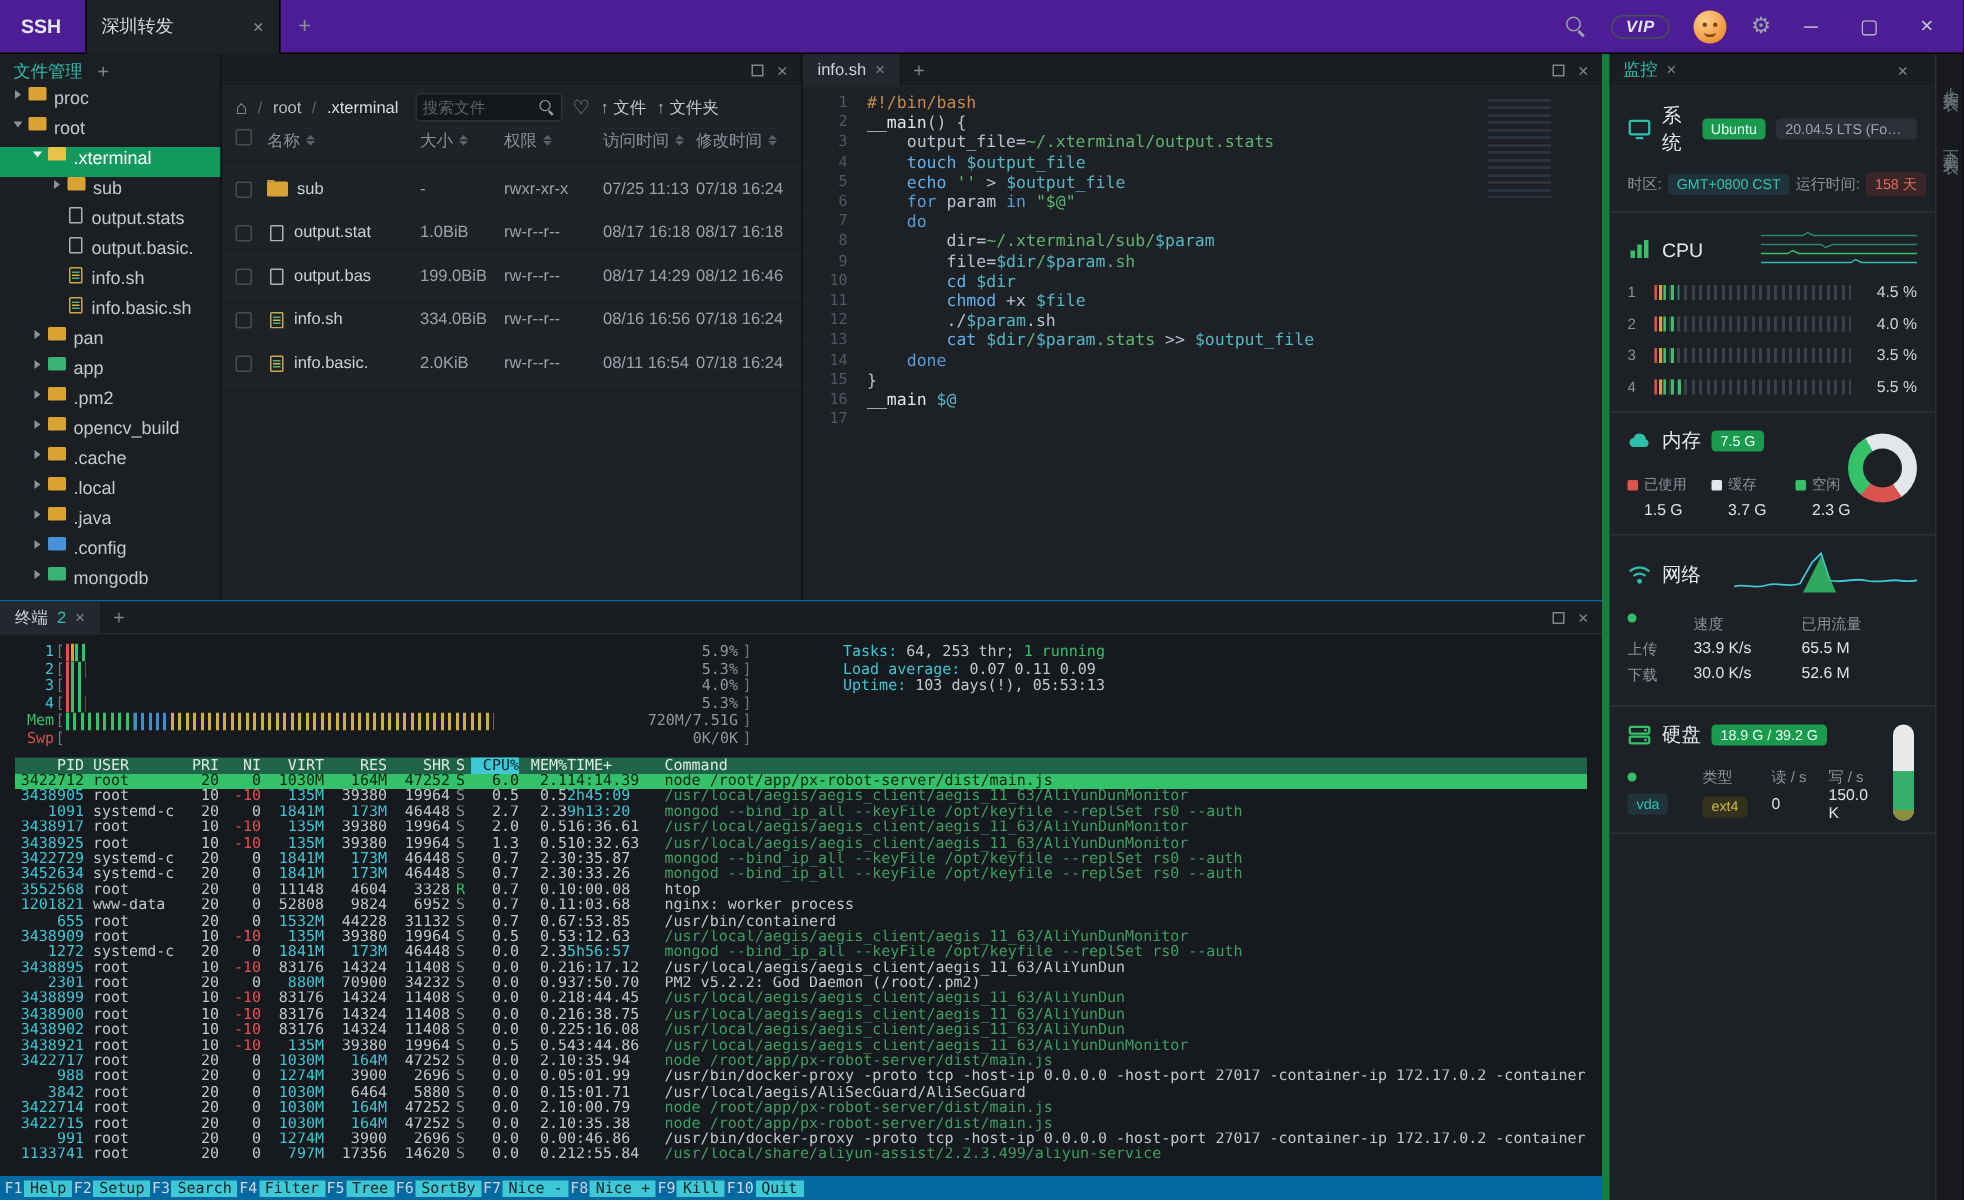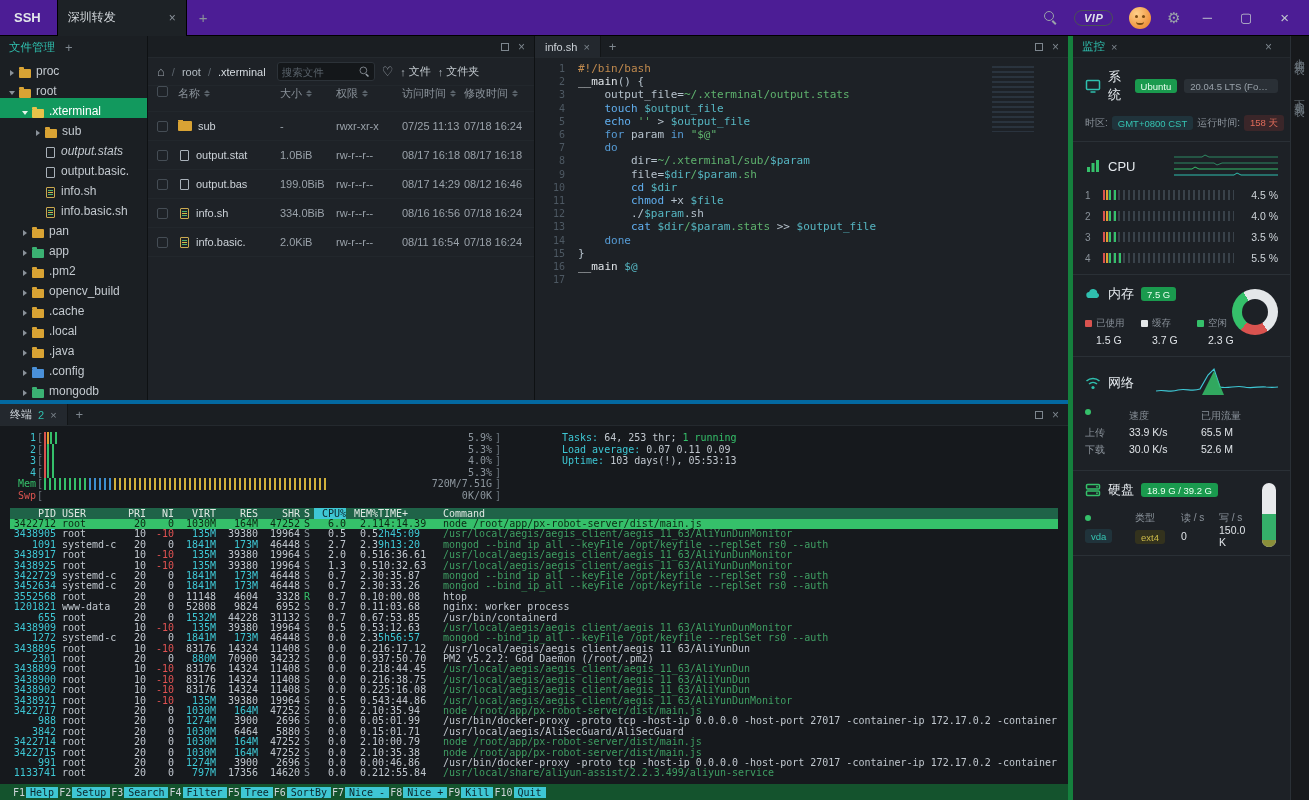--- a/index.html
+++ b/index.html
@@ -34,21 +34,21 @@
 .phplus{color:#7d868e;font-size:13px;display:flex;align-items:center;padding:0 8px}
 .pane-ctl{margin-left:auto;display:flex;align-items:center;gap:9px;padding-right:9px;color:#7d868e}
 .ic-exp{width:8px;height:8px;border:1px solid #7d868e;display:inline-block}
 .pclose{font-size:12px;color:#7d868e;line-height:1}
 
 
 .tree-pane{left:0;top:36px;width:148px;height:364px;background:#1b1f23;border-right:1px solid #0e1113}
 .tree-head{height:22px;display:flex;align-items:center;gap:10px;padding:0 9px;font-size:11.5px}
 .tree-tab{color:#2fbfae}
 .tree-plus{color:#7d868e;font-size:13px}
-.tree-item{height:20px;display:flex;align-items:flex-end;font-size:12px;color:#c3c9cf;white-space:nowrap;overflow:hidden;cursor:default}
+.tree-item{height:20px;display:flex;align-items:flex-start;font-size:12px;color:#c3c9cf;white-space:nowrap;overflow:hidden;cursor:default}
 .tree-item.sel{background:#12995e;color:#fff}
 .caret{width:11px;height:10px;display:inline-flex;align-items:center;justify-content:center;flex:0 0 11px}
 .caret.right::before{content:"";border-left:4px solid #8a929a;border-top:3px solid transparent;border-bottom:3px solid transparent}
 .caret.down::before{content:"";border-top:4px solid #8a929a;border-left:3px solid transparent;border-right:3px solid transparent}
 .tree-item.sel .caret.down::before{border-top-color:#e8f5ec}
 .ic-folder{width:12px;height:9px;background:#d9a334;border-radius:1px;position:relative;display:inline-block;margin:0 5px 0 2px;flex:0 0 12px}
 .ic-folder::before{content:"";position:absolute;top:-2px;left:0;width:5px;height:2px;background:inherit;border-radius:1px 1px 0 0}
 .ic-file{width:9px;height:11px;border:1px solid #aab2ba;border-radius:1px;position:relative;display:inline-block;margin:0 6px 0 3px;flex:0 0 9px}
 .ic-file.script{border-color:#c9a94f}
 .ic-file.script::after{content:"";position:absolute;left:1px;top:2px;width:5px;height:1px;background:#4db36a;box-shadow:0 2px 0 #d9b44a,0 4px 0 #4db36a}
@@ -94,21 +94,21 @@
 .tk-com{color:#c08a4e}
 .tk-fn{color:#dfe4e8}
 .tk-pl{color:#b6c2cc}
 .tk-kw{color:#569cd6}
 .tk-cmd{color:#61afef}
 .tk-var{color:#56b6c2}
 .tk-str{color:#5fb36e}
 .minimap{position:absolute;right:34px;top:30px;width:42px;height:66px;opacity:.45;background:repeating-linear-gradient(180deg,rgba(110,150,190,.35) 0 2px,transparent 2px 5px)}
 
 
-.term-pane{left:0;top:400px;width:1068px;height:400px;background:#16191d;border-top:4px solid #0369a1}
+.term-pane{left:0;top:400px;width:1068px;height:400px;background:#16191d;border-top:1px solid #0369a1}
 .term-body{position:absolute;left:0;right:0;top:22px;bottom:16px;padding:6px 10px;font-family:"DejaVu Sans Mono","Liberation Mono",monospace;font-size:10px;color:#c0c7ce;overflow:hidden}
 .mrow{height:11.5px;line-height:11.5px;display:flex;width:492px}
 .ml{width:26px;text-align:right;flex:0 0 26px}
 .ml.cyan{color:#3ec7d4}.ml.grn{color:#35c06a}.ml.red{color:#d9534f}
 .br{color:#6f7880;padding:0 1px}
 .mbar{position:relative;flex:1;display:flex;overflow:hidden}
 .mseg{height:100%;display:inline-block}
 .mpct{position:absolute;right:2px;top:0;color:#8d969e}
 .hinfo{position:absolute;left:562px;top:6px;line-height:11.5px}
 .c-cyan{color:#3ec7d4}
@@ -127,21 +127,21 @@
 .w2{width:26px;text-align:right;flex:0 0 26px}
 .w3{width:28px;text-align:right;flex:0 0 28px}
 .w4{width:42px;text-align:right;flex:0 0 42px}
 .w5{width:42px;text-align:right;flex:0 0 42px}
 .w6{width:42px;text-align:right;flex:0 0 42px}
 .w7{width:14px;text-align:center;flex:0 0 14px}
 .w8{width:32px;text-align:right;flex:0 0 32px}
 .w9{width:32px;text-align:right;flex:0 0 32px}
 .w10{width:58px;text-align:left;flex:0 0 58px}
 .w11{flex:1;padding-left:7px;overflow:hidden}
-.fbar{position:absolute;left:0;right:0;bottom:0;height:16px;background:#14532d;display:flex;align-items:center;font-family:"DejaVu Sans Mono","Liberation Mono",monospace;font-size:10px;padding-left:12px}
+.fbar{position:absolute;left:0;right:0;bottom:0;height:16px;background:#0369a1;display:flex;align-items:center;font-family:"DejaVu Sans Mono","Liberation Mono",monospace;font-size:10px;padding-left:2px}
 .f-k{color:#cfd5da;padding:0 1px}
 .f-l{background:#3ec7d4;color:#0c272b;min-width:36px;padding:0 4px;height:13px;line-height:13px}
 
 
 .mon-pane{left:1068px;top:36px;width:222px;height:764px;background:#1d2126;border-left:5px solid #15803d}
 .mon-head{height:22px;background:#1a1e22;border-bottom:1px solid #24292e;display:flex;align-items:center;padding:0 9px}
 .mon-tab{display:flex;align-items:center;gap:6px;font-size:11.5px;color:#2fbfae}
 .mon-tab .x{color:#7d868e;font-size:11px}
 .mcard{position:relative;padding:10px 12px;border-bottom:1px solid #2a3036}
 .mc-row{display:flex;align-items:center;gap:7px}
@@ -235,21 +235,21 @@
         <div class="tree-item sel" style="padding-left: 19px;">
           <span class="caret down"></span>
           <span class="ic-folder" style="background: rgb(232, 195, 74);"></span>
           <span class="tree-label">.xterminal</span>
         </div>
         <div class="tree-item" style="padding-left: 32px;">
           <span class="caret right"></span>
           <span class="ic-folder" style="background: rgb(217, 163, 52);"></span>
           <span class="tree-label">sub</span>
         </div>
-        <div class="tree-item" style="padding-left: 32px; font-style: italic;">
+        <div class="tree-item" style="padding-left: 32px;">
           <span class="caret none"></span>
           <span class="ic-file"></span>
           <span class="tree-label">output.stats</span>
         </div>
         <div class="tree-item" style="padding-left: 32px;">
           <span class="caret none"></span>
           <span class="ic-file"></span>
           <span class="tree-label">output.basic.</span>
         </div>
         <div class="tree-item" style="padding-left: 32px;">

